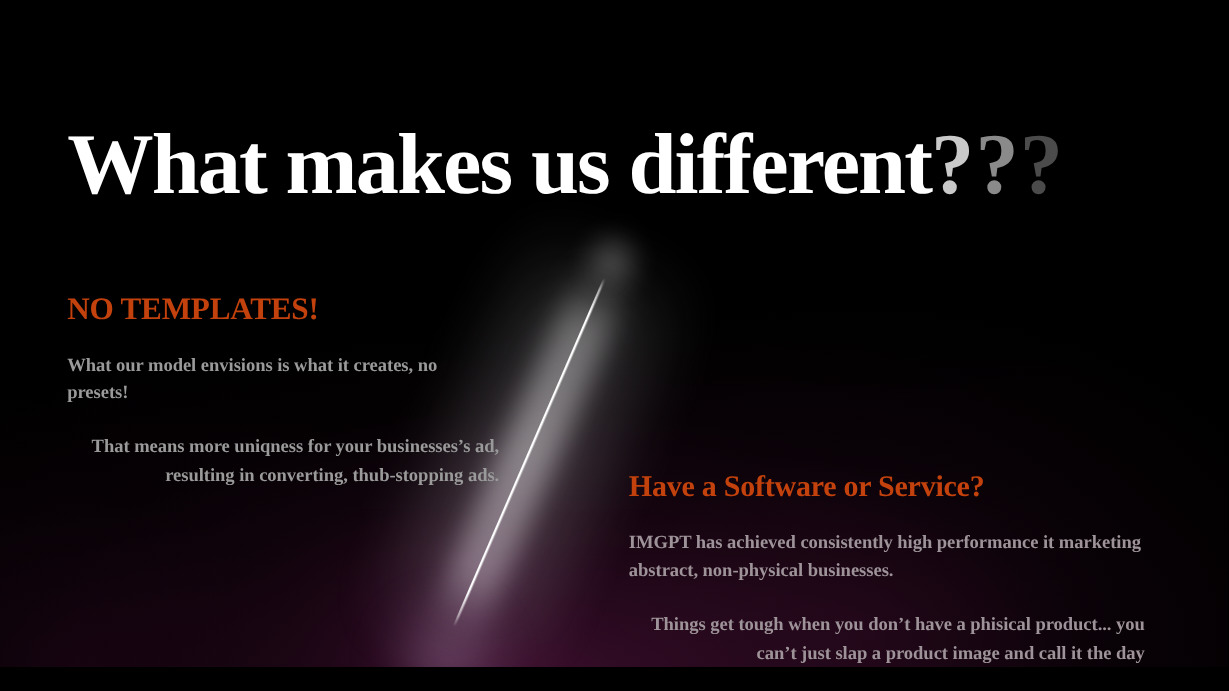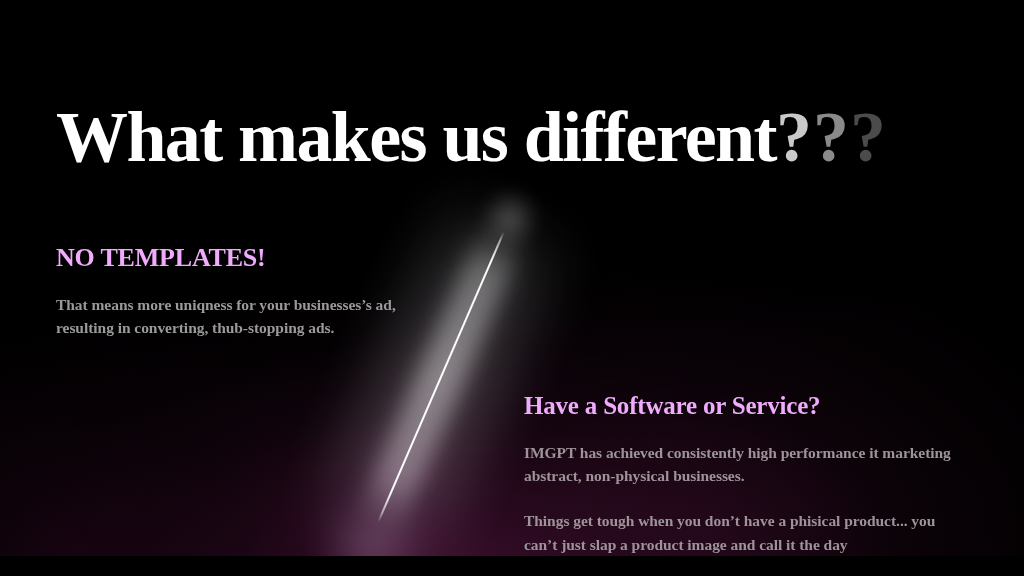--- a/index.html
+++ b/index.html
@@ -180,35 +180,35 @@
   .col {
     position: absolute;
   }
 
   .col-left  { left: 56px;  top: 243px; width: 360px; }
   .col-right { left: 524px; top: 344px; width: 430px; margin-top: 48px; }
 
   .col-heading {
     font-size: 26px;
     font-weight: 700;
-    color: #f0abfc;
+    color: #c2410c;
     letter-spacing: -0.2px;
     line-height: 1.15;
     margin: 0 0 20px 0;
   }
 
   .col-para {
     font-size: 15.5px;
     font-weight: 700;
     color: #9a9a9a;
     line-height: 1.5;
     letter-spacing: -0.05px;
     margin: 0 0 22px 0;
   }
-  .col-para:last-child { margin-bottom: 0; }
+  .col-para:last-child { margin-bottom: 0; text-align: right; }
 
   .col-right .col-heading { font-size: 25px; }
   .col-right .col-para { color: #9d9398; }
 </style>
 </head>
 <body>
 
 <div id="slide">
 
   <div class="bg-layer bg-purple-main"></div>
@@ -223,20 +223,21 @@
     <div class="streak-tip-top"></div>
     <div class="streak-core"></div>
   </div>
 
   <div class="content">
 
     <h1 class="title"><span>What makes us different</span><span class="q q1">?</span><span class="q q2">?</span><span class="q q3">?</span></h1>
 
     <div class="col col-left">
       <h2 class="col-heading">NO TEMPLATES!</h2>
+      <p class="col-para">What our model envisions is what it creates, no presets!</p>
       <p class="col-para">That means more uniqness for your businesses’s ad, resulting in converting, thub-stopping ads.</p>
     </div>
 
     <div class="col col-right">
       <h2 class="col-heading">Have a Software or Service?</h2>
       <p class="col-para">IMGPT has achieved consistently high performance it marketing abstract, non-physical businesses.</p>
       <p class="col-para">Things get tough when you don’t have a phisical product... you can’t just slap a product image and call it the day</p>
     </div>
 
   </div>

